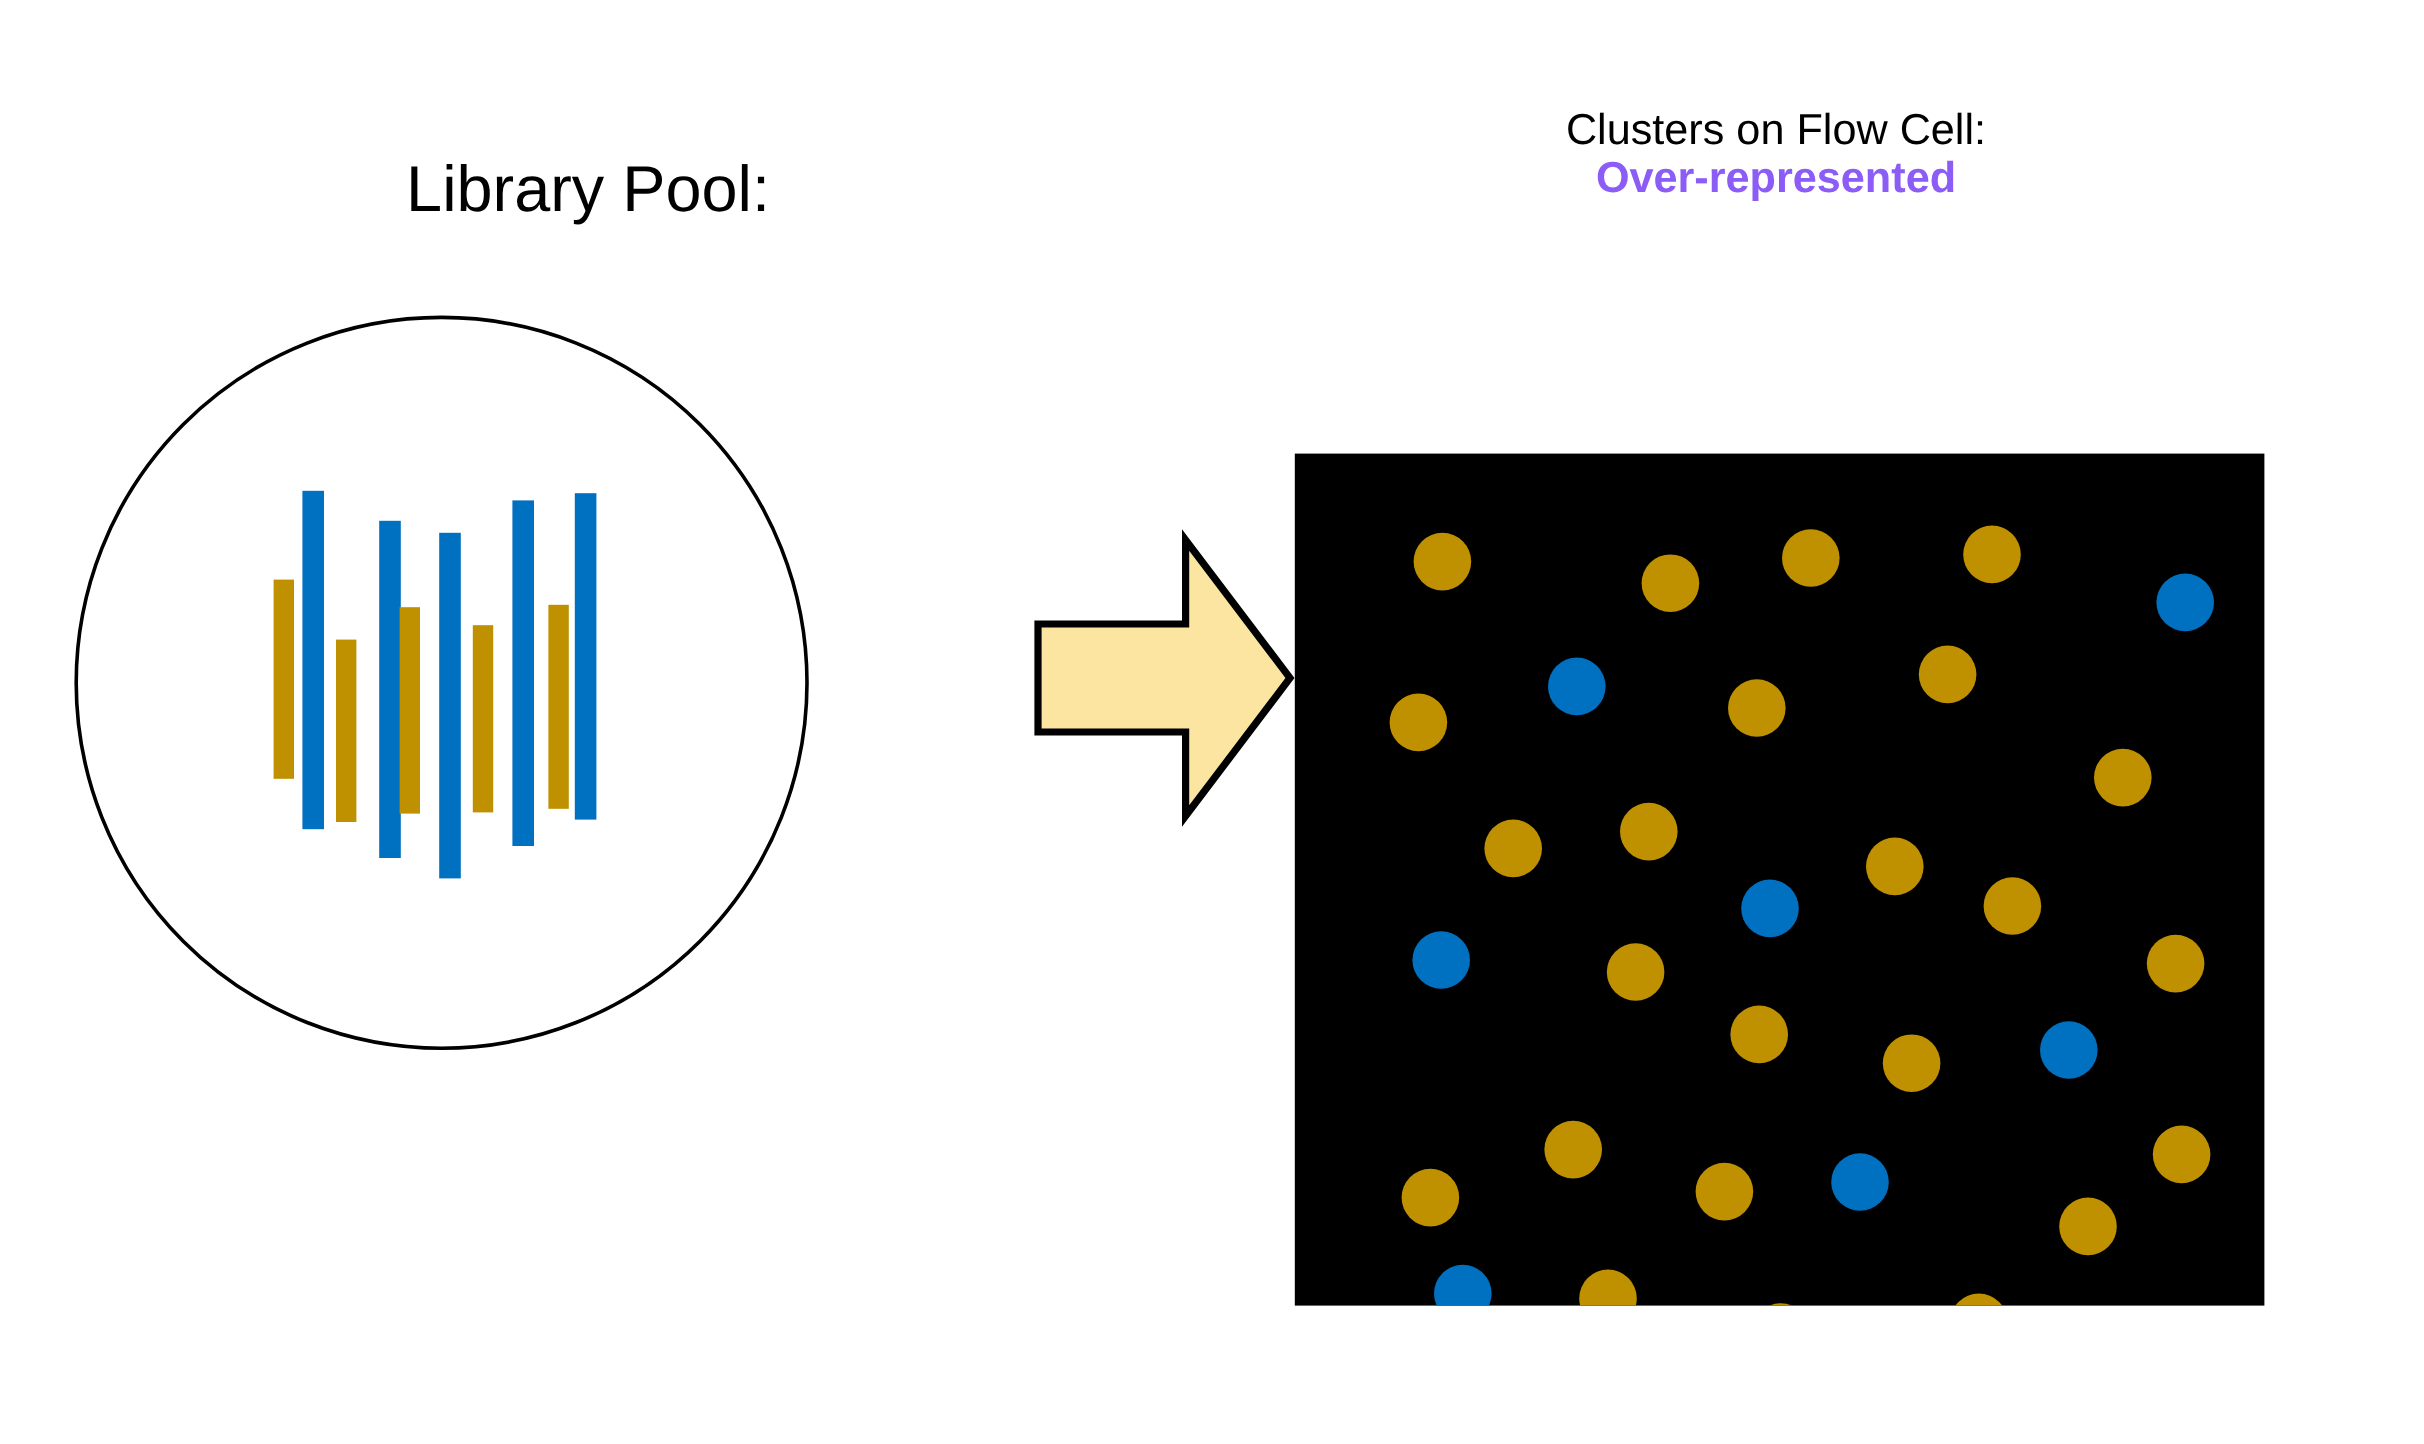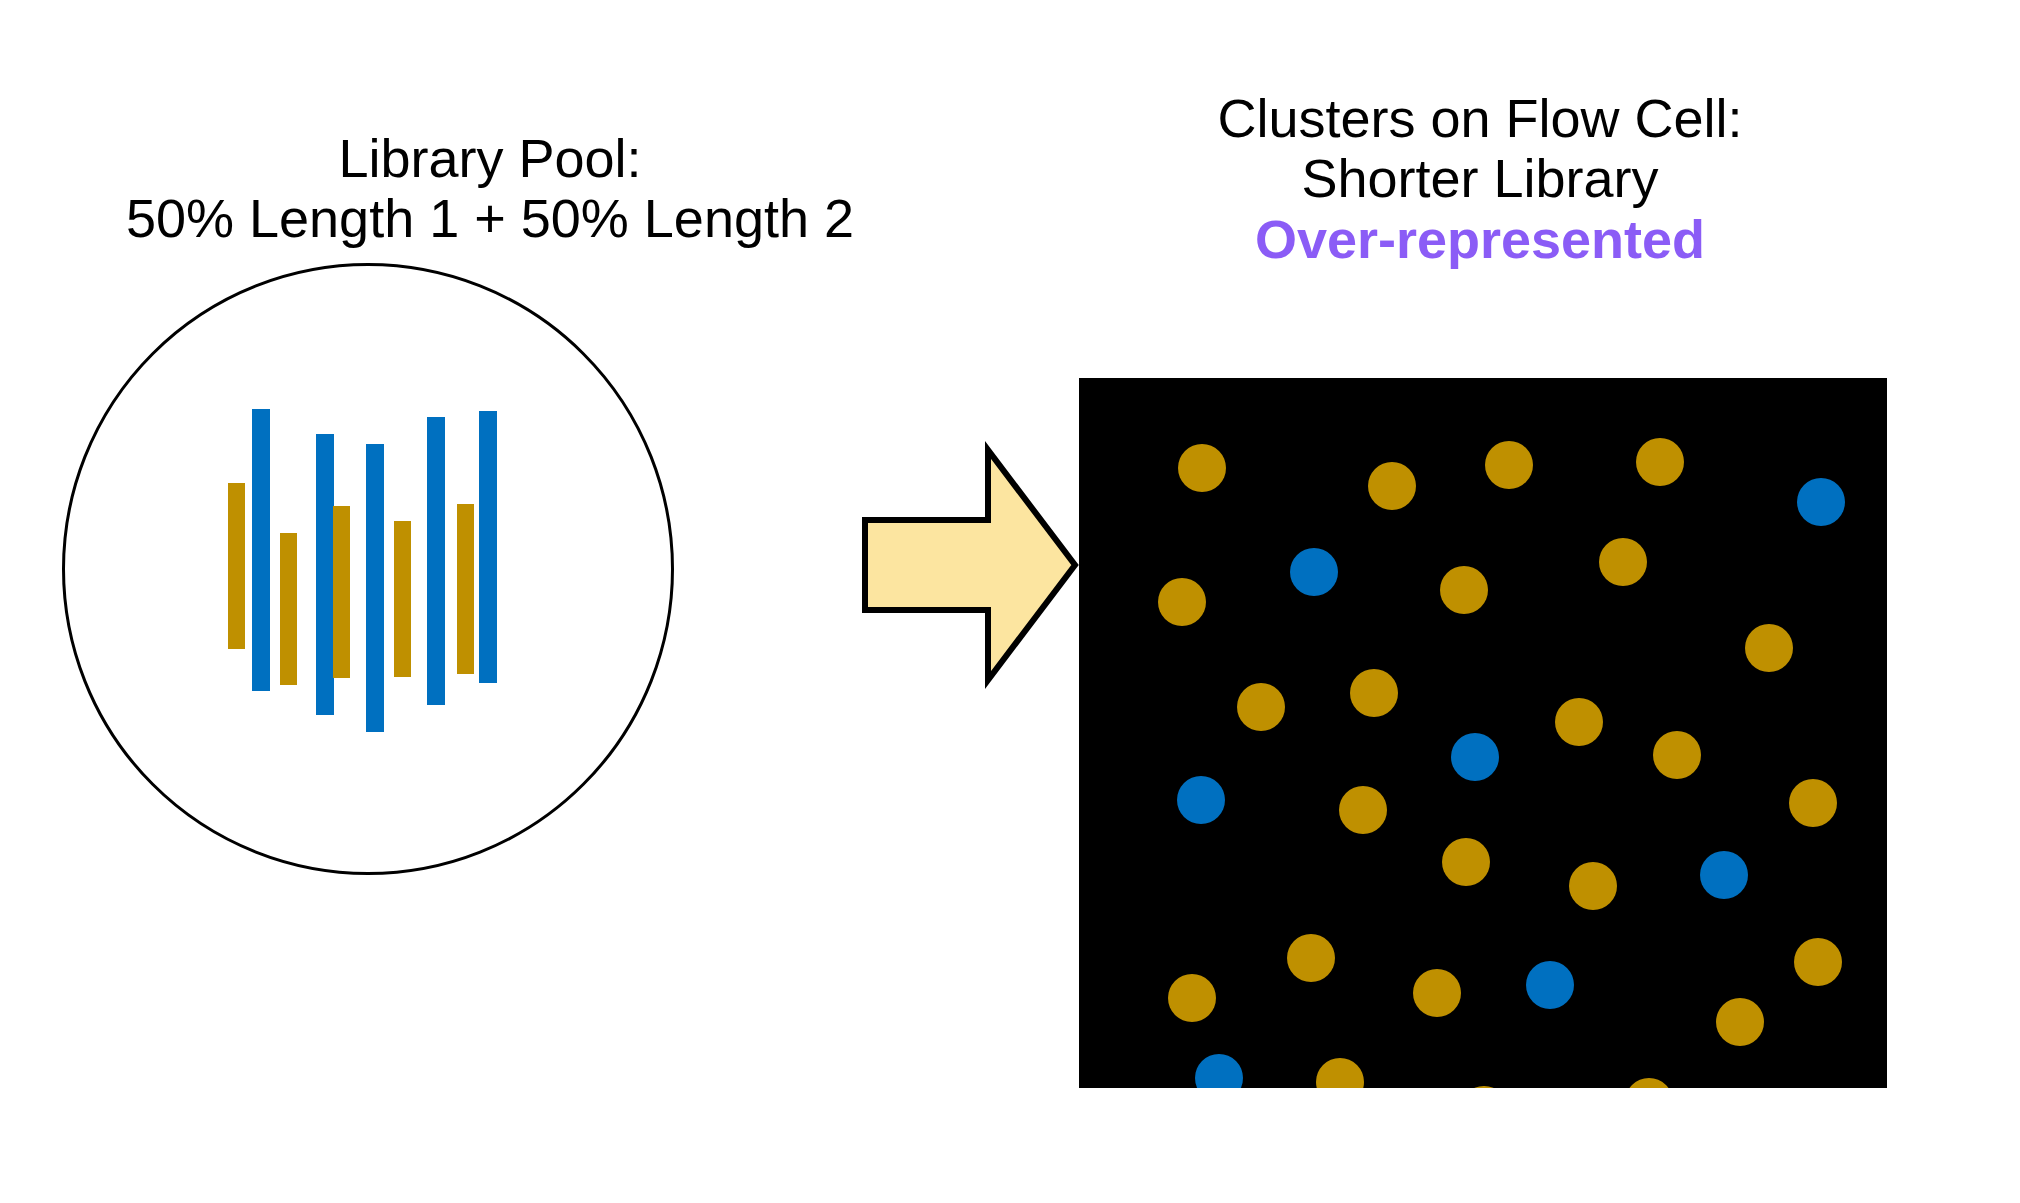--- a/index.html
+++ b/index.html
@@ -33,21 +33,21 @@
     left: 0px;
     top: 128px;
     width: 980px;
     font-size: 54px;
     text-align: center;
   }
   #right-title {
     left: 1030px;
     top: 88px;
     width: 900px;
-    font-size: 54px;
+    font-size: 36px;
   }
   .title-line { display: block; white-space: nowrap; }
   .title-emph {
     color: #FF0000;
     font-weight: bold;
   }
 
   
   #pool-circle {
     position: absolute;
@@ -95,26 +95,24 @@
     border-radius: 50%;
   }
 </style>
 </head>
 <body>
 
 <div id="stage">
 
   <div id="left-title" class="title-block">
     <span class="title-line">Library Pool:</span>
-    <span class="title-line">50% Length 1 + 50% Length 2</span>
   </div>
 
   <div id="right-title" class="title-block">
     <span class="title-line">Clusters on Flow Cell:</span>
-    <span class="title-line">Shorter Library</span>
     <span class="title-line title-emph" style="color: #8b5cf6;">Over-represented</span>
   </div>
 
   <div id="pool-circle" style="border-color: rgb(0, 0, 0);"></div>
   <div id="fragment-group">
       <div class="fragment" style="left: 228px; top: 483px; width: 17px; height: 166px; background: rgb(191, 144, 0);"></div>
       <div class="fragment" style="left: 252px; top: 409px; width: 18px; height: 282px; background: rgb(0, 112, 192);"></div>
       <div class="fragment" style="left: 280px; top: 533px; width: 17px; height: 152px; background: rgb(191, 144, 0);"></div>
       <div class="fragment" style="left: 316px; top: 434px; width: 18px; height: 281px; background: rgb(0, 112, 192);"></div>
       <div class="fragment" style="left: 333px; top: 506px; width: 17px; height: 172px; background: rgb(191, 144, 0);"></div>

